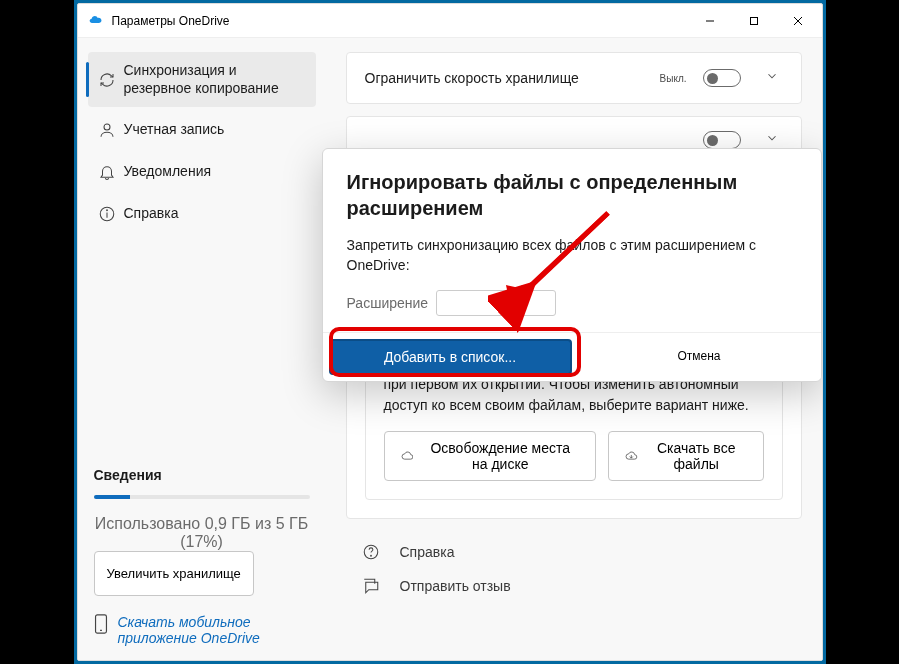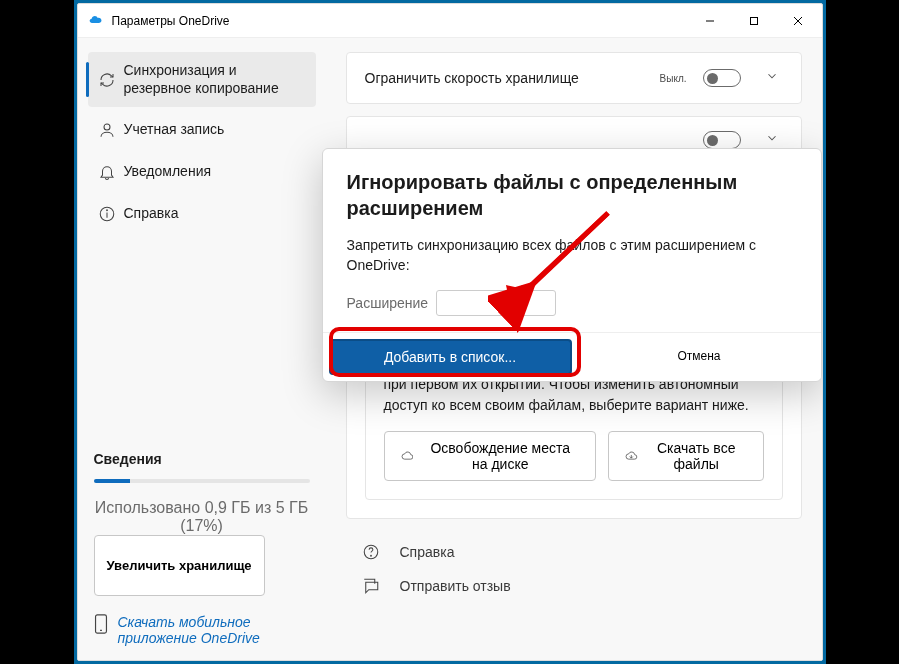--- a/index.html
+++ b/index.html
@@ -21,21 +21,21 @@
 .nav-item.active { background: #eaeaea; }
 .nav-item.active::before { content:''; position:absolute; left: -2px; top: 10px; bottom: 10px; width: 3px; background: #0f6cbd; border-radius: 2px; }
 .nav-item .nav-icon { width: 18px; height: 18px; flex-shrink: 0; display:flex; align-items:center; justify-content:center; }
 .nav-item .nav-icon svg { width: 18px; height: 18px; stroke: #444; fill: none; stroke-width: 1.4; }
 
 .storage { margin-top: auto; padding: 0 6px; }
 .storage h4 { font-size: 14px; font-weight: 600; color: #1b1b1b; margin-bottom: 12px; }
 .storage .bar { width: 100%; height: 4px; background: #e5e5e5; border-radius: 2px; margin-bottom: 16px; overflow:hidden; }
 .storage .bar .fill { width: 17%; height:100%; background: #0f6cbd; }
 .storage .used { font-size: 16px; color: #6b6b6b; margin-bottom: 0; text-align: center; }
-.storage .upgrade { font-size: 13px; padding: 22px 12px; border: 1px solid #c7c7c7; background: #fff; border-radius: 4px; font-weight: bold; }
+.storage .upgrade { font-size: 13px; padding: 14px 12px; border: 1px solid #c7c7c7; background: #fff; border-radius: 4px; }
 .storage .mobile { margin-top: 18px; display: flex; gap: 10px; align-items: flex-start; font-size: 14px; color: #0f6cbd; font-style: italic; }
 .storage .mobile a { color: #0f6cbd; text-decoration: none; }
 .storage .mobile .phone-icon svg { width:14px; height:20px; stroke:#444; fill:none; stroke-width:1.3; }
 
 
 .main { flex: 1; padding: 14px 20px 20px 20px; overflow: hidden; }
 .card { background: #fff; border: 1px solid #e5e5e5; border-radius: 4px; margin-bottom: 12px; }
 .row { display: flex; align-items: center; padding: 16px 18px; gap: 12px; }
 .row .label { flex: 1; font-size: 14px; color: #1b1b1b; }
 .row .state { font-size: 10px; color: #4a4a4a; margin-right: 4px; }

